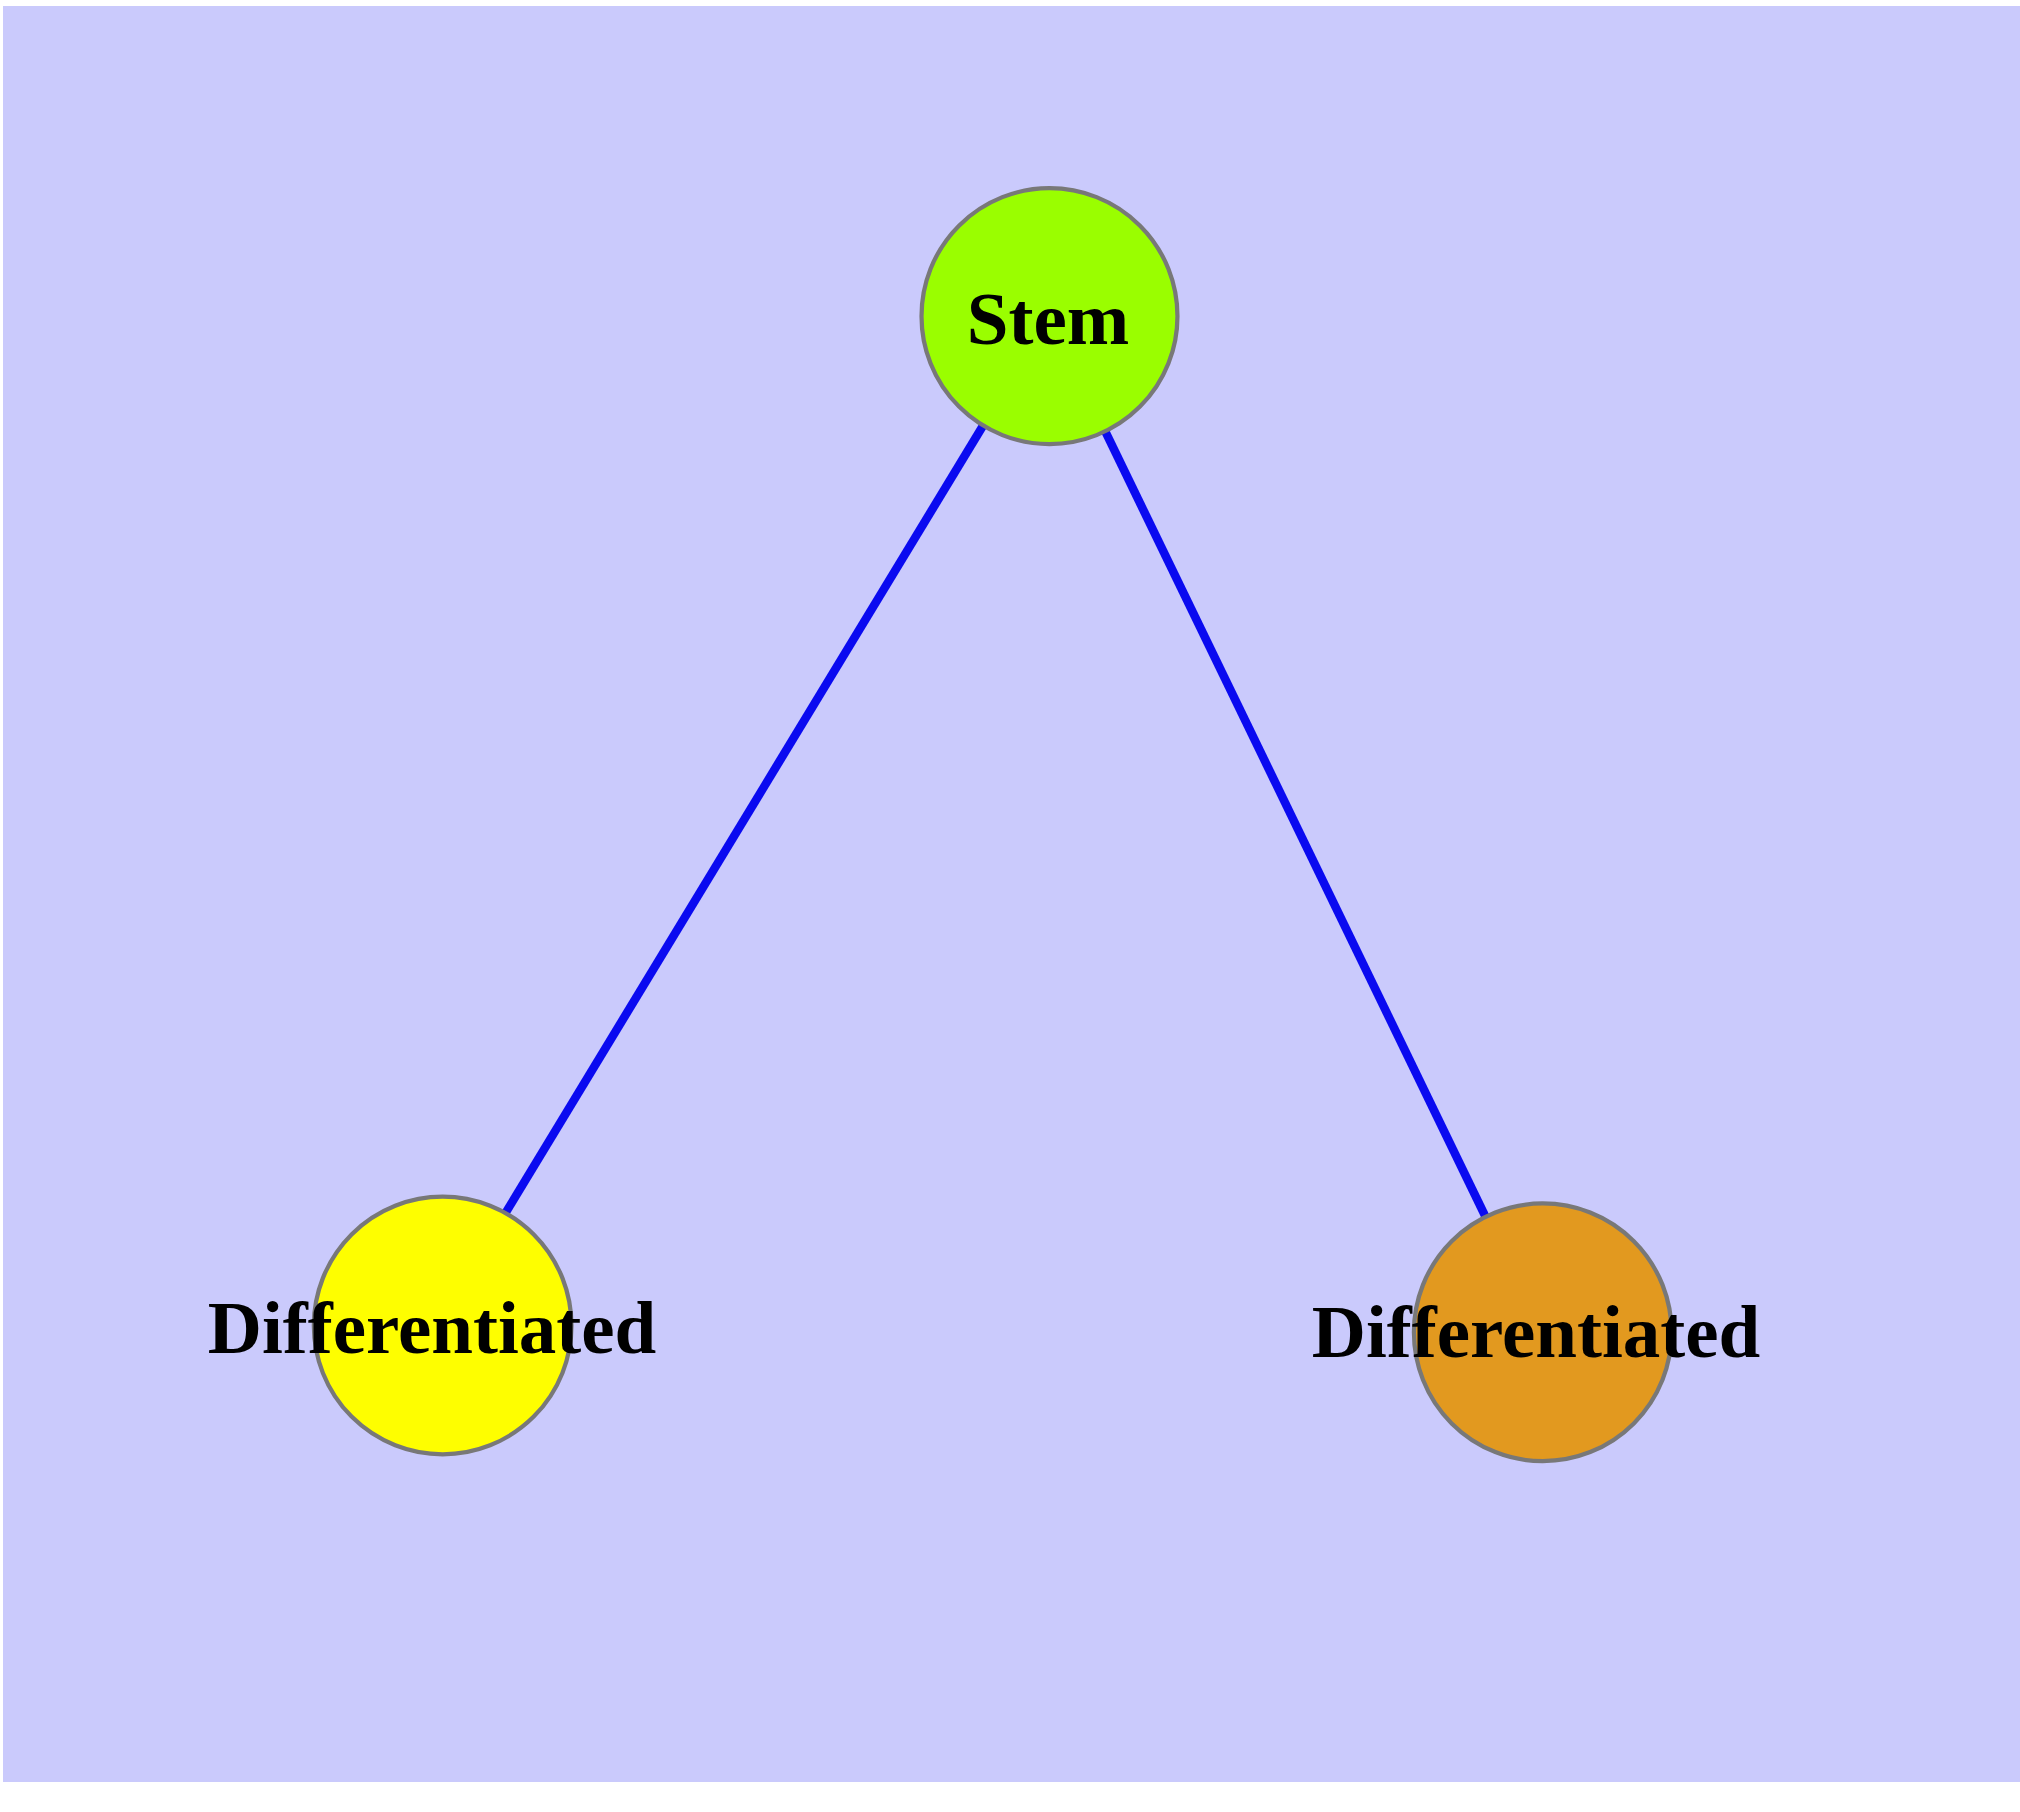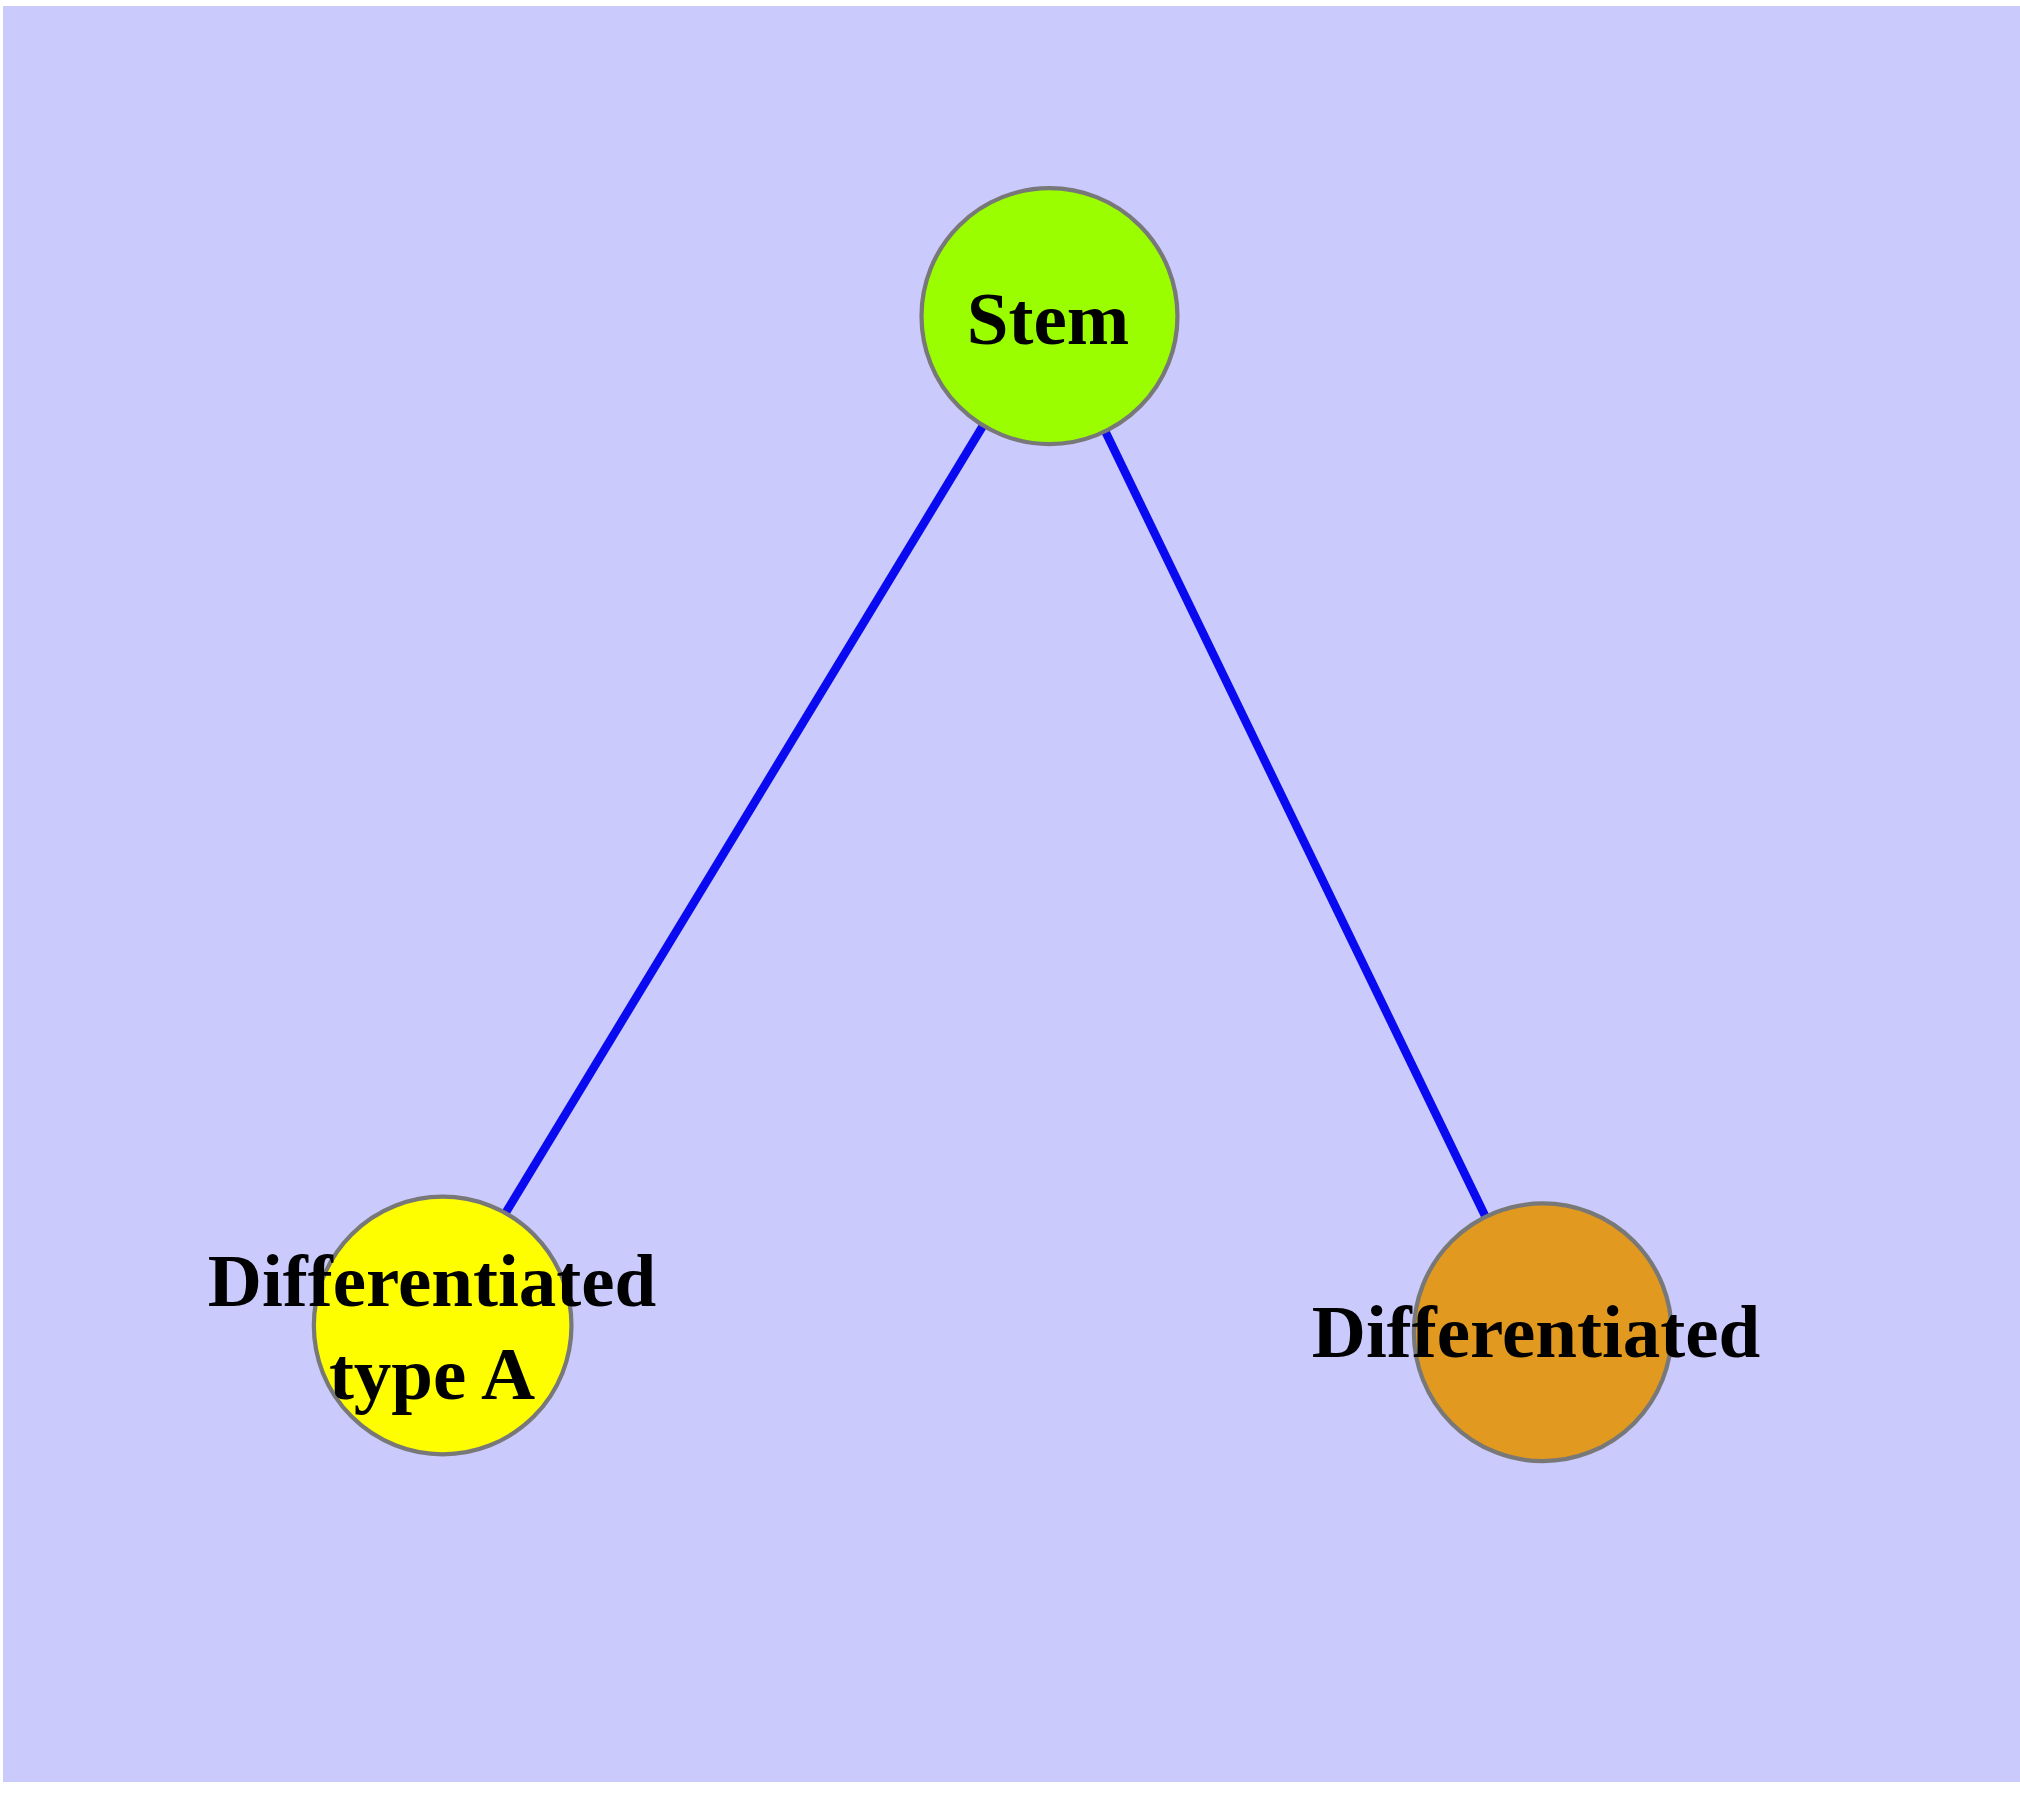--- a/index.html
+++ b/index.html
@@ -68,21 +68,20 @@
 
     <circle class="node-circle" cx="522" cy="1564" r="152" fill="#FEFE00" stroke="#787878"></circle>
 
     <circle class="node-circle" cx="1820" cy="1572" r="152" fill="#E2991F" stroke="#787878"></circle>
   </svg>
 
   <div class="node-label" style="left: 1048px; top: 318px;">Stem</div>
 
   <div class="node-label" style="left: 432px; top: 1327px;">
     <span>Differentiated</span>
-    <span>type A</span>
   </div>
 
   <div class="node-label" style="left: 1536px; top: 1331px;">
     <span>Differentiated</span>
   </div>
 
 </div>
 
 
 </body></html>

